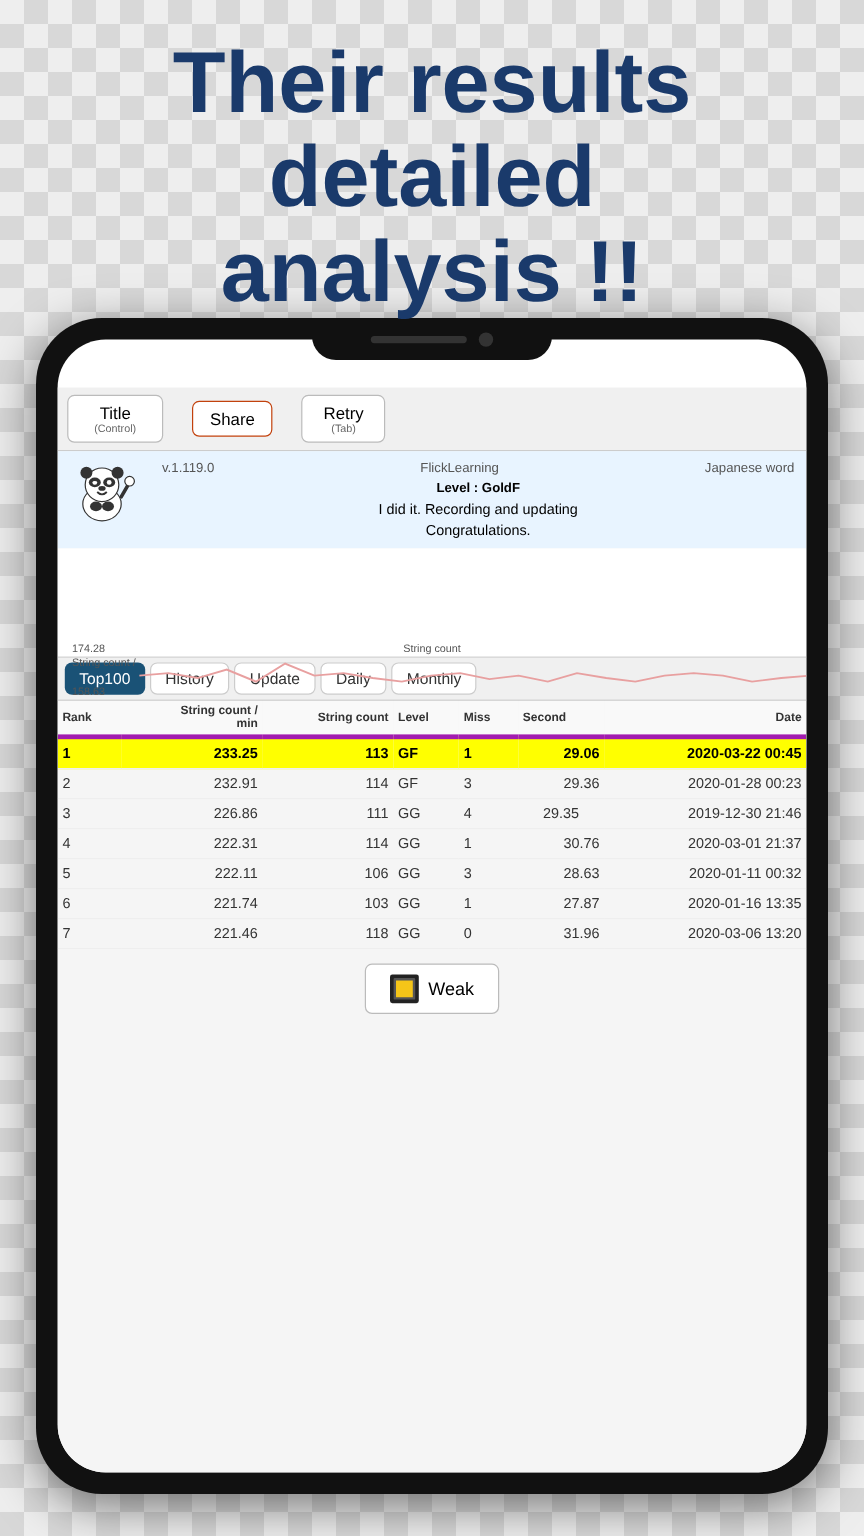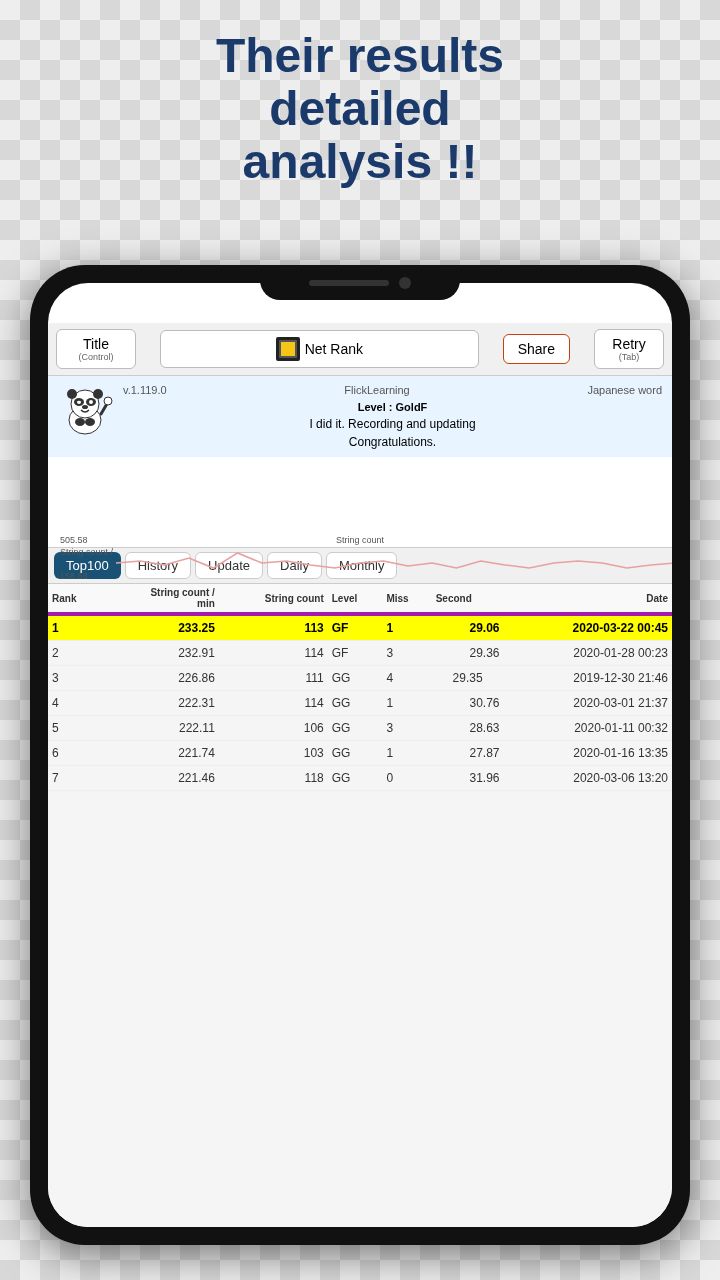--- a/index.html
+++ b/index.html
@@ -25,21 +25,21 @@
       background-position: 0 0, 0 20px, 20px -20px, -20px 0px;
       background-color: #eeeeee;
     }
 
     .headline {
       position: absolute;
       top: 30px;
       left: 0; right: 0;
       text-align: center;
       color: #1a3a6b;
-      font-size: 48px;
+      font-size: 72px;
       font-weight: 900;
       line-height: 1.1;
       z-index: 10;
       padding: 0 20px;
     }
 
     
     .phone-frame {
       position: absolute;
       top: 265px;
@@ -176,21 +176,21 @@
       border-radius: 1px;
       border: 2px solid #555;
     }
 
     
     .info-bar {
       background: #e8f4ff;
       padding: 6px 10px;
       font-size: 11px;
       display: flex;
-      gap: 10px;
+      gap: 22px;
       align-items: flex-start;
     }
 
     .info-text {
       flex: 1;
       font-size: 11px;
       line-height: 1.5;
     }
 
     .info-text .version {
@@ -345,24 +345,20 @@
 
   <div class="screen">
     <div class="app-content">
 
       <div class="toolbar">
         <button class="toolbar-btn title-btn">
           <span>Title</span>
           <span class="sub-label">(Control)</span>
         </button>
 
-        <button class="net-rank-btn">
-          <span class="film-icon"></span>
-          <span>Net Rank</span>
-        </button>
 
         <button class="share-btn toolbar-btn">
           <span>Share</span>
         </button>
 
         <button class="toolbar-btn retry-btn">
           <span>Retry</span>
           <span class="sub-label">(Tab)</span>
         </button>
       </div>
@@ -406,21 +402,21 @@
             <span class="info-right">Japanese word</span>
           </div>
           <span class="level">Level : GoldF</span>
           <span class="message">I did it. Recording and updating</span>
           <span class="message">Congratulations.</span>
         </div>
       </div>
 
       <div class="chart-area">
         <div style="position:relative; height:80px;">
-          <div style="position:absolute; left:4px; top:2px; font-size:9px; color:#555;">505.58</div>
+          <div style="position:absolute; left:4px; top:2px; font-size:9px; color:#555;">174.28</div>
           <div style="position:absolute; left:4px; top:14px; font-size:9px; color:#555;">String count /</div>
           <div style="position:absolute; left:4px; top:38px; font-size:9px; color:#555;">158.63</div>
 
           <svg width="100%" height="70" style="position:absolute; left:60px; top:0; right:0;" viewBox="0 0 500 70" preserveAspectRatio="none">
             <polyline points="0,30 20,28 40,32 60,25 80,35 100,20 120,30 140,28 160,32 180,35 200,30 220,28 240,33 260,30 280,35 300,28 320,32 340,35 360,30 380,28 400,30 420,35 440,32 460,30 480,33 500,35" fill="none" stroke="#e8a0a0" stroke-width="1.5"></polyline>
           </svg>
 
           <div class="chart-x-label" style="margin-top:72px;">String count</div>
         </div>
       </div>
@@ -517,16 +513,22 @@
                 <td style="text-align: right;">118</td>
                 <td style="text-align: left;">GG</td>
                 <td style="text-align: left;">0</td>
                 <td style="text-align: right;">31.96</td>
                 <td style="text-align: right;">2020-03-06 13:20</td>
               </tr>
             </tbody>
         </table>
       </div>
 
+      <div class="weak-section">
+        <button class="weak-btn">
+          <span class="film-icon"></span>
+          <span>Weak</span>
+        </button>
+      </div>
 
     </div>
   </div>
 </div>
 
 </body></html>

